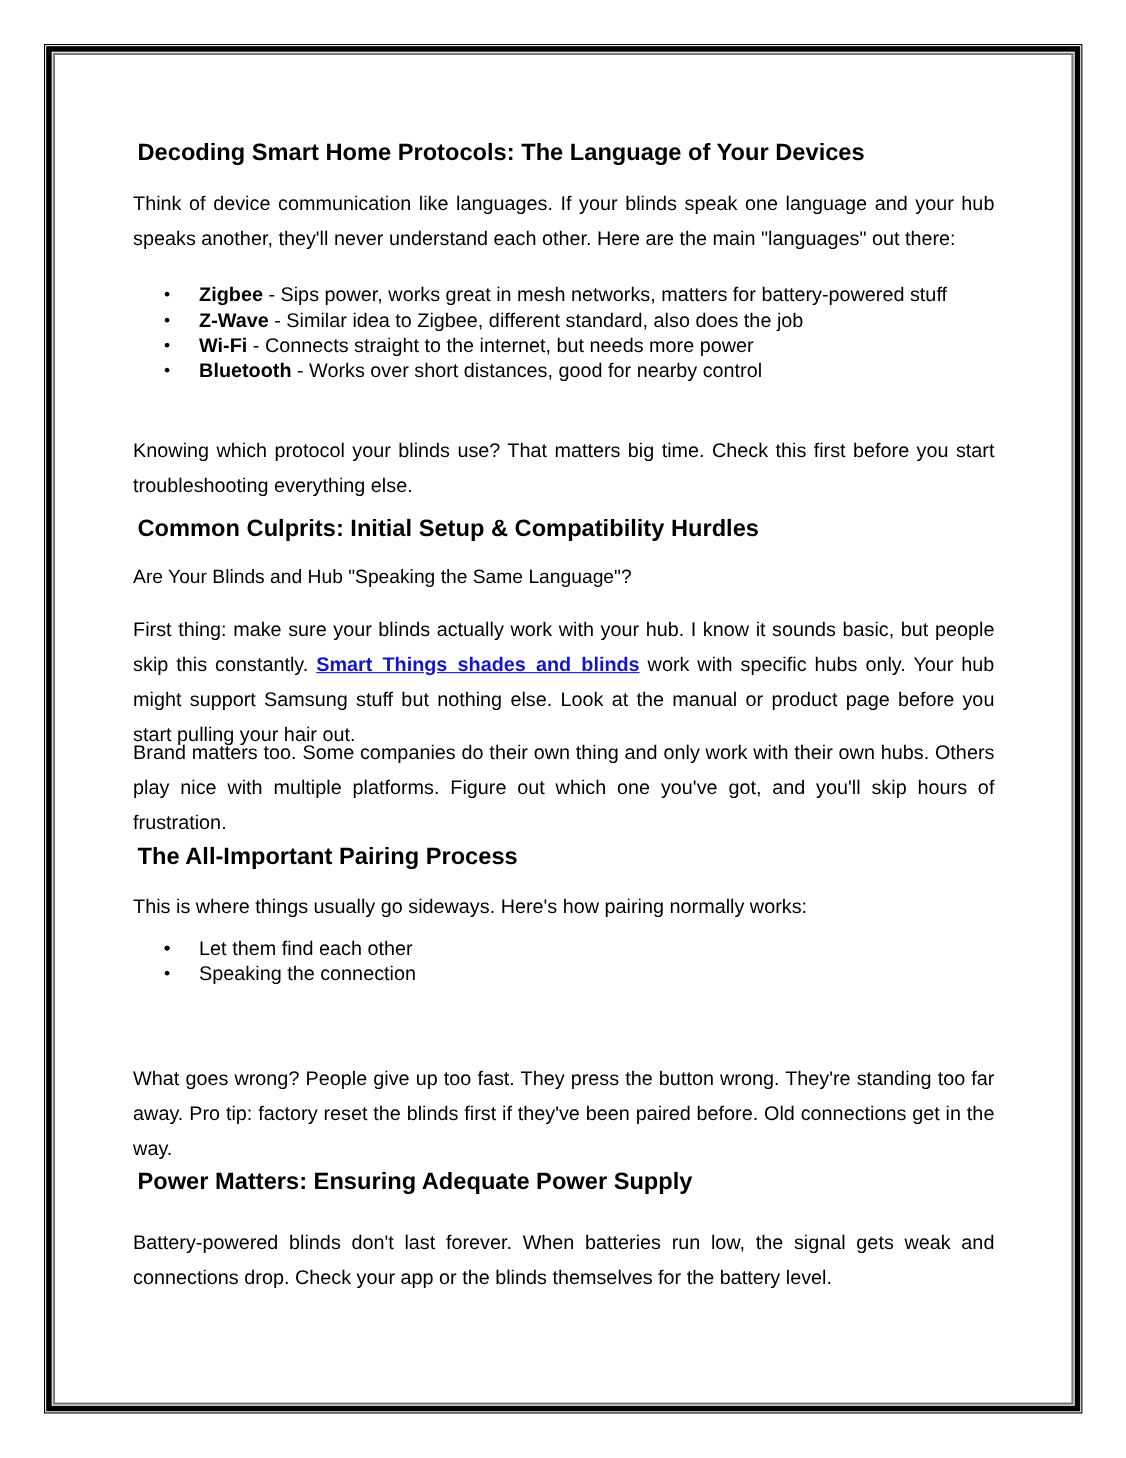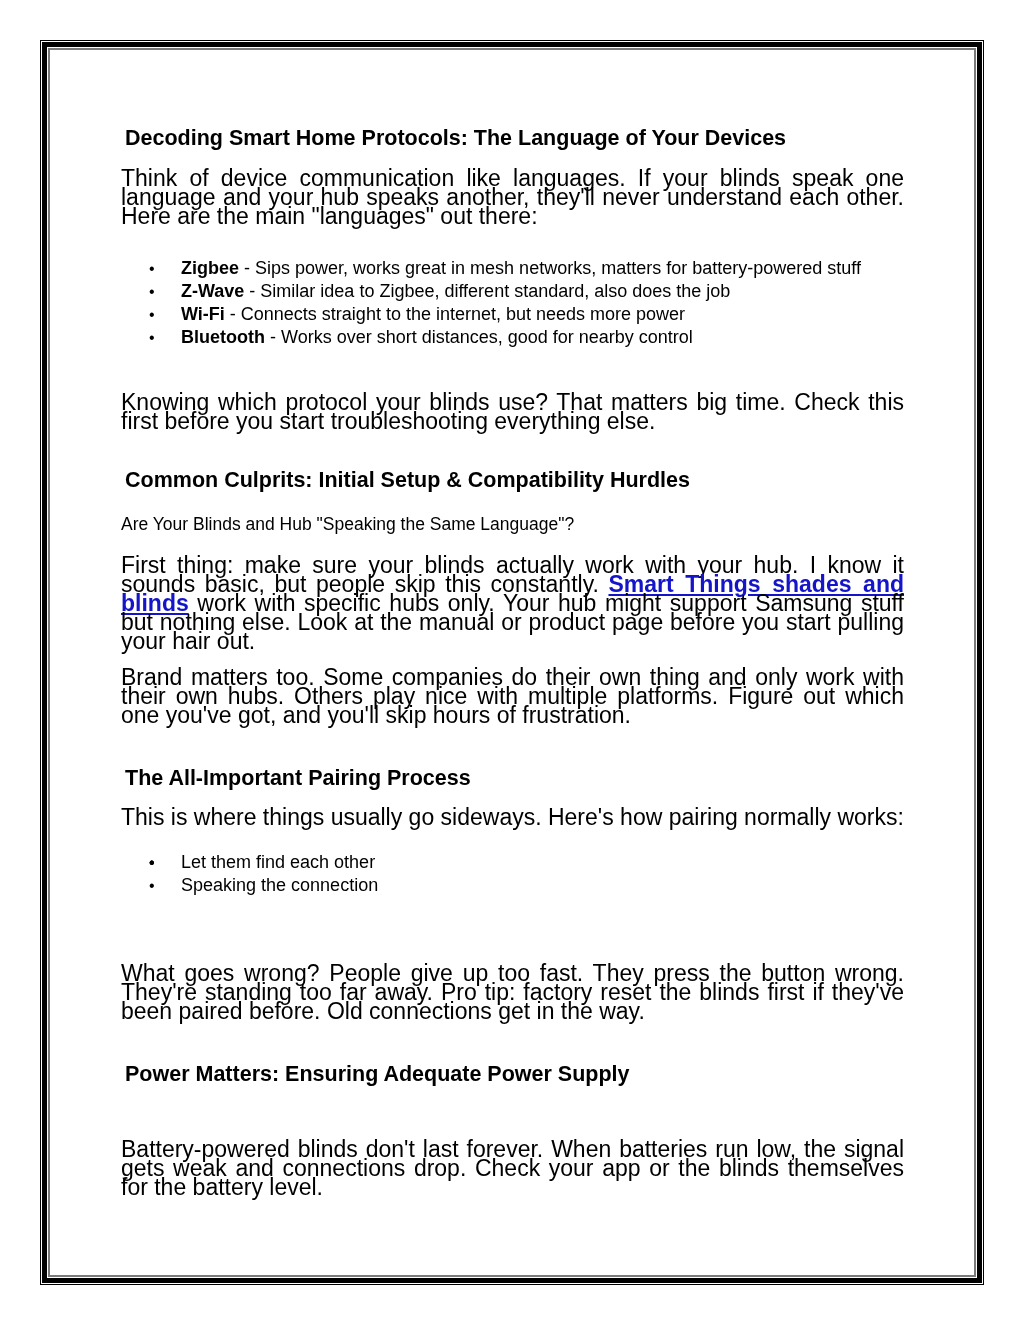--- a/index.html
+++ b/index.html
@@ -62,22 +62,22 @@
       white-space: nowrap;
     }
     h2.sub {
       font-size: 17.5px;
       font-weight: normal;
       margin: 0;
       line-height: 22px;
       white-space: nowrap;
     }
     p.body {
-      font-size: 23px;
-      line-height: 19px;
+      font-size: 18px;
+      line-height: 32px;
       margin: 0;
       text-align: justify;
       text-align-last: left;
     }
     ul.list {
       list-style: none;
       margin: 0;
       padding: 0;
     }
     ul.list li {
@@ -190,17 +190,17 @@
   </div>
 
   <div class="block" style="top:964px;">
     <p class="body">What goes wrong? People give up too fast. They press the button wrong. They're standing too far away. Pro tip: factory reset the blinds first if they've been paired before. Old connections get in the way.</p>
   </div>
 
   <div class="block" style="top:1057px;">
     <h1 class="h">Power Matters: Ensuring Adequate Power Supply</h1>
   </div>
 
-  <div class="block" style="top:1140px;">
+  <div class="block" style="top:1113px;">
     <p class="body">Battery-powered blinds don't last forever. When batteries run low, the signal gets weak and connections drop. Check your app or the blinds themselves for the battery level.</p>
   </div>
 
 </div>
 
 </body></html>

